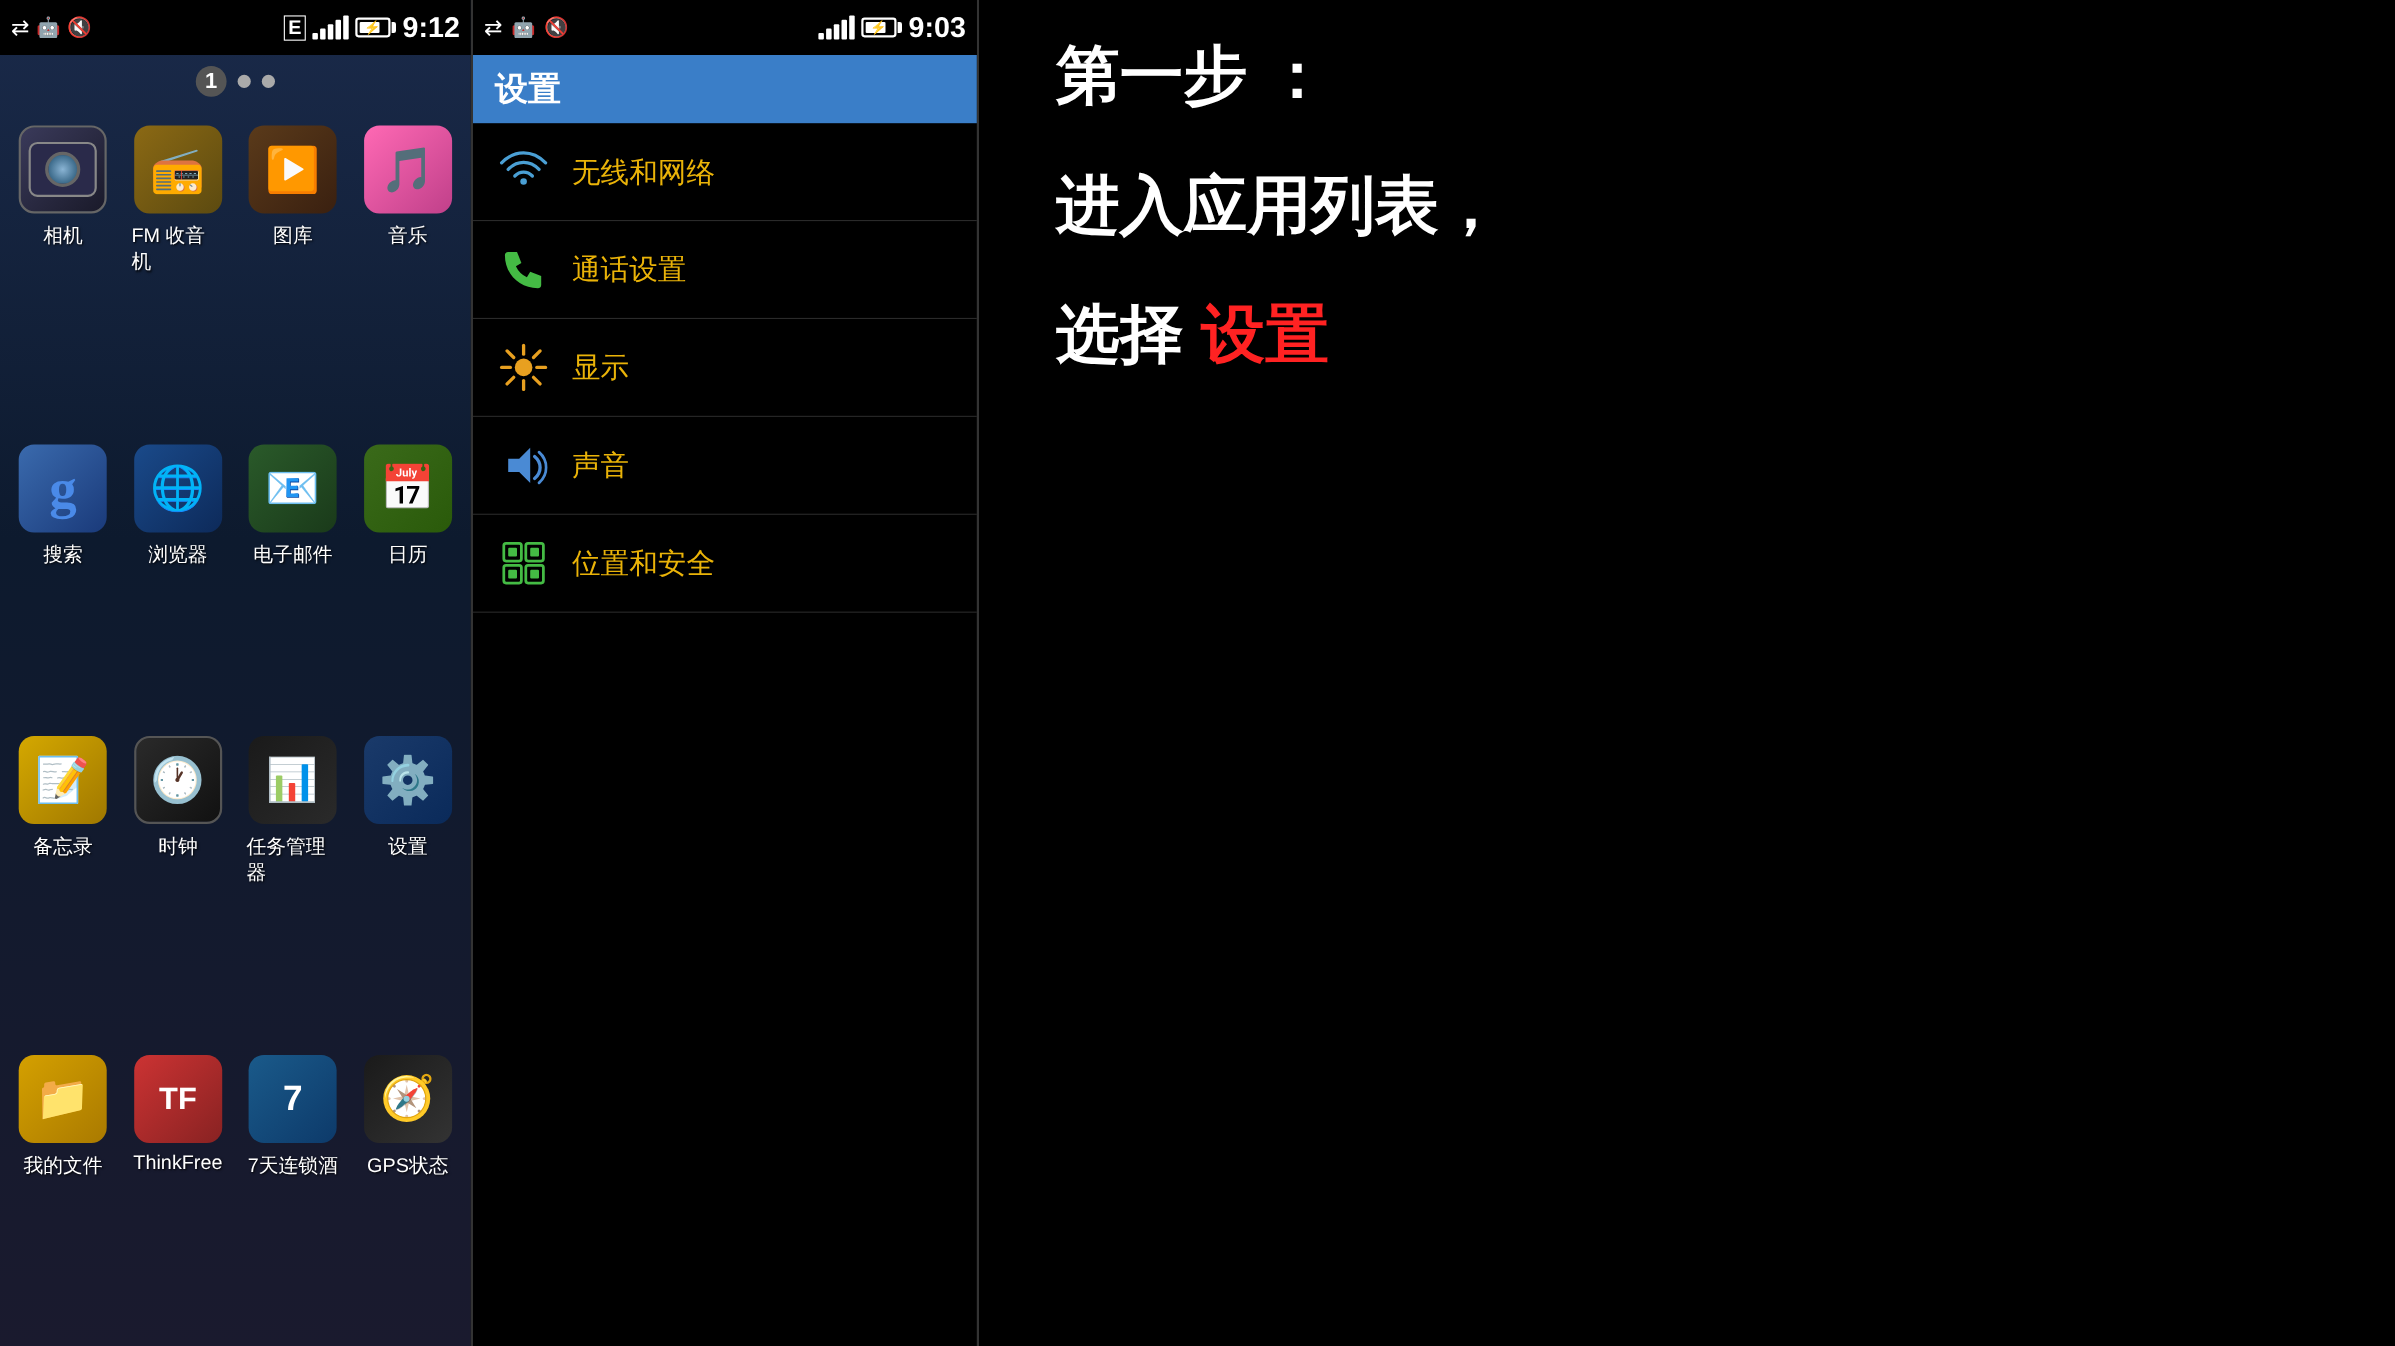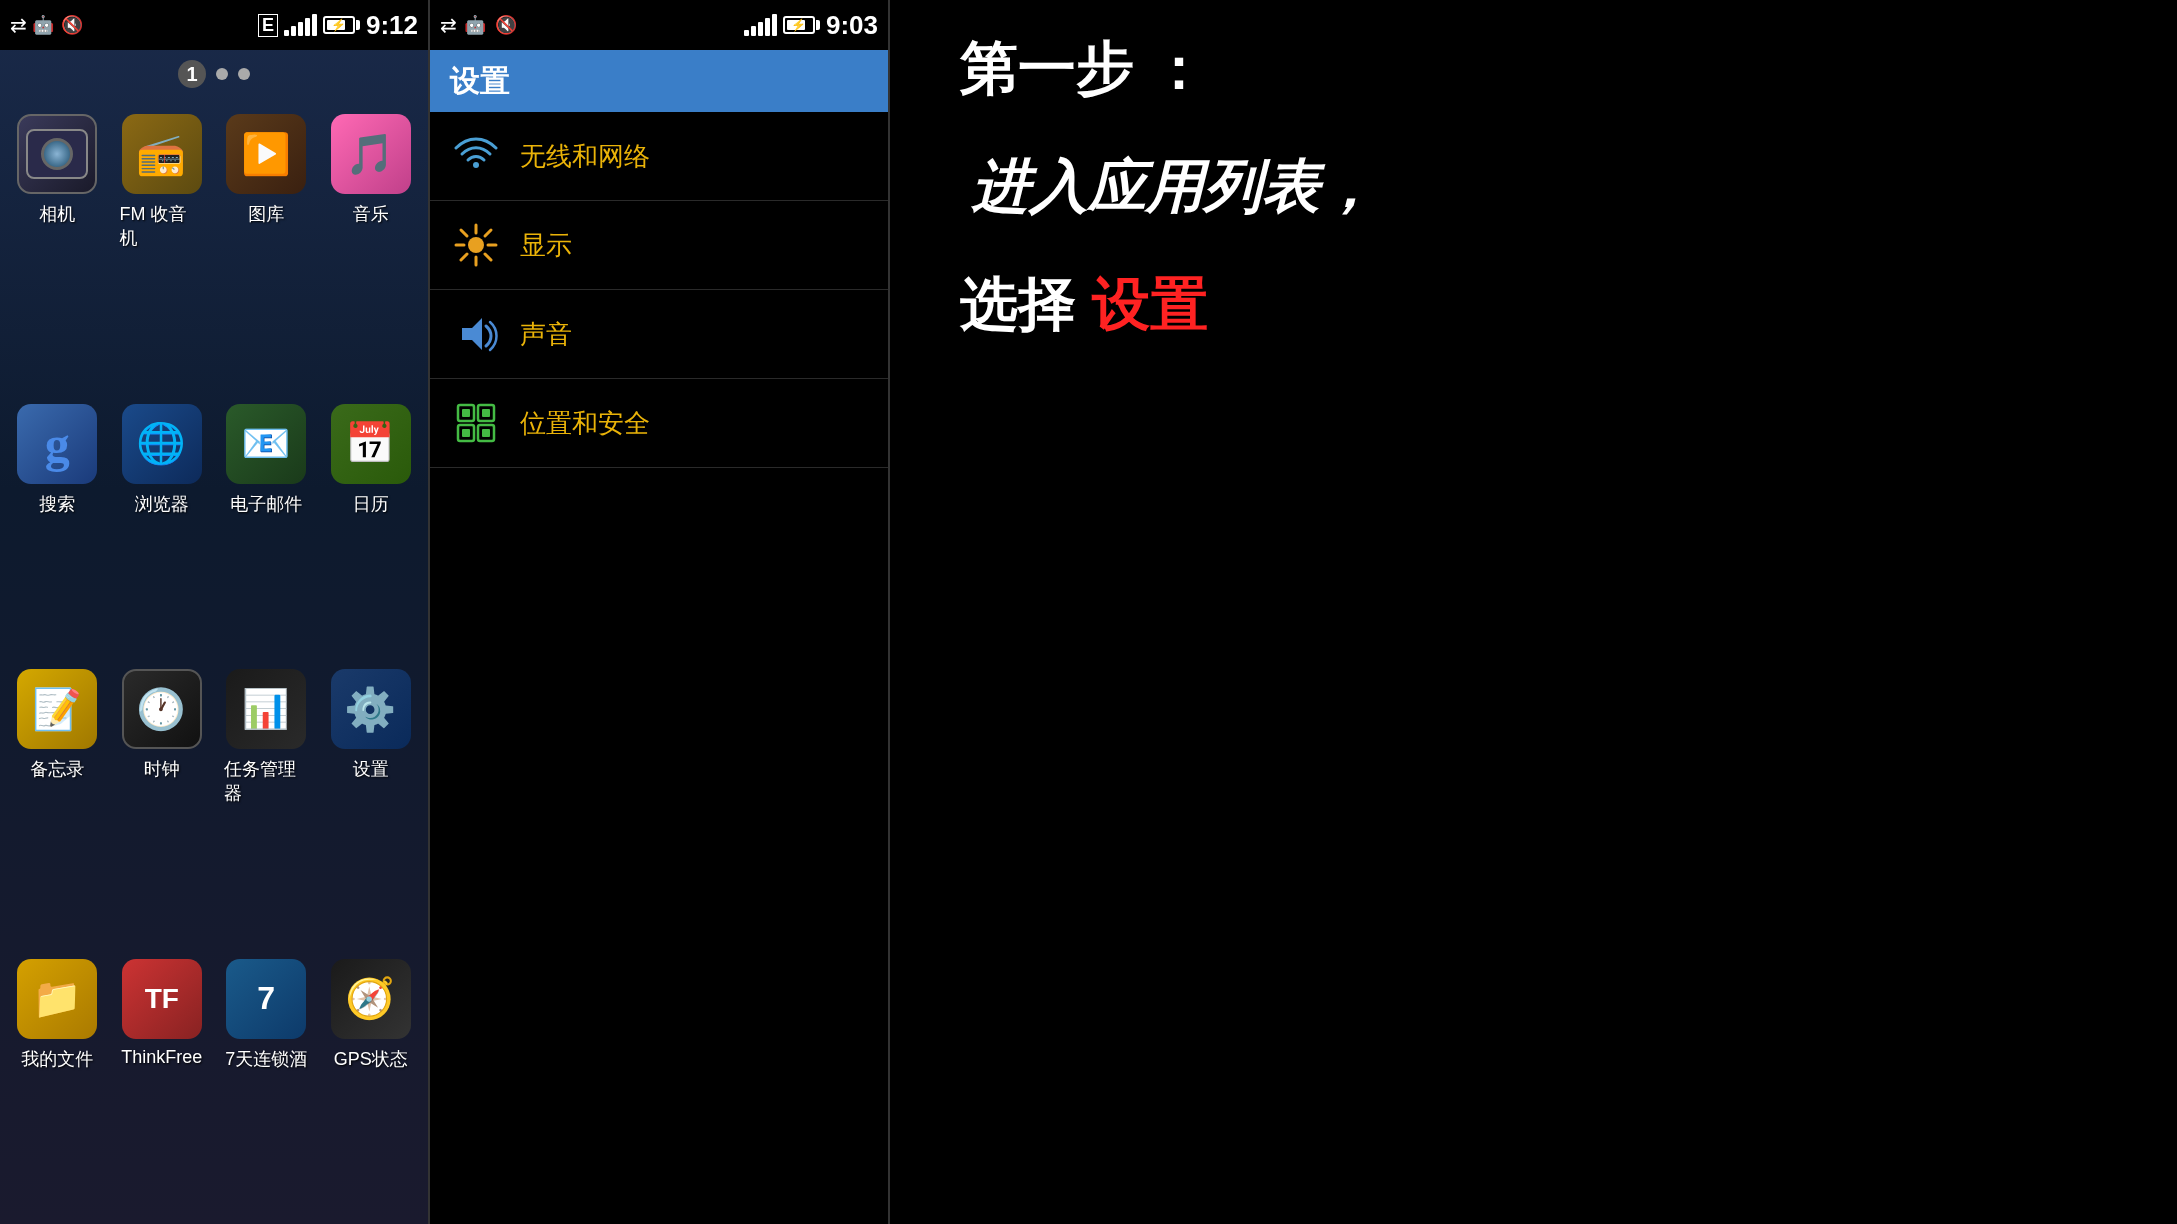--- a/index.html
+++ b/index.html
@@ -217,22 +217,21 @@
       font-weight: 900;
       margin-bottom: 40px;
       margin-left: 30px;
     }
 
     #instruction1 {
       color: #fff;
       font-size: 58px;
       font-weight: 900;
       margin-bottom: 40px;
-      margin-left: 42px;
-      font-style: italic;
+      margin-left: 30px;
     }
 
     #instruction2 {
       color: #fff;
       font-size: 58px;
       font-weight: 900;
       margin-left: 30px;
     }
     #instruction2 .highlight {
       color: #ff2222;
@@ -454,20 +453,28 @@
         <svg width="44" height="44" viewBox="0 0 44 44" fill="none" xmlns="http://www.w3.org/2000/svg">
           <path d="M22 34a3 3 0 1 0 0-6 3 3 0 0 0 0 6z" fill="#4a9fd4"></path>
           <path d="M14 26c2.2-2.2 5.2-3.5 8-3.5s5.8 1.3 8 3.5" stroke="#4a9fd4" stroke-width="3" fill="none" stroke-linecap="round"></path>
           <path d="M8 20c3.9-3.9 9.3-6.3 14-6.3s10.1 2.4 14 6.3" stroke="#4a9fd4" stroke-width="3" fill="none" stroke-linecap="round"></path>
           <path d="M2 14c5.6-5.6 13.3-9 20-9s14.4 3.4 20 9" stroke="#4a9fd4" stroke-width="3" fill="none" stroke-linecap="round"></path>
         </svg>
       </div>
       <span class="settings-label">无线和网络</span>
     </div>
 
+    <div class="settings-item">
+      <div class="settings-icon">
+        <svg width="44" height="44" viewBox="0 0 44 44" fill="none" xmlns="http://www.w3.org/2000/svg">
+          <path d="M8 6h8l4 10-5 3a20 20 0 0 0 10 10l3-5 10 4v8c0 2-1.5 3-3 3C18 39 5 26 5 9c0-1.5 1-3 3-3z" fill="#44bb44"></path>
+        </svg>
+      </div>
+      <span class="settings-label">通话设置</span>
+    </div>
 
     <div class="settings-item">
       <div class="settings-icon">
         <svg width="44" height="44" viewBox="0 0 44 44" fill="none" xmlns="http://www.w3.org/2000/svg">
           <circle cx="22" cy="22" r="8" fill="#e8a020"></circle>
           <line x1="22" y1="2" x2="22" y2="10" stroke="#e8a020" stroke-width="3" stroke-linecap="round"></line>
           <line x1="22" y1="34" x2="22" y2="42" stroke="#e8a020" stroke-width="3" stroke-linecap="round"></line>
           <line x1="2" y1="22" x2="10" y2="22" stroke="#e8a020" stroke-width="3" stroke-linecap="round"></line>
           <line x1="34" y1="22" x2="42" y2="22" stroke="#e8a020" stroke-width="3" stroke-linecap="round"></line>
           <line x1="7" y1="7" x2="13" y2="13" stroke="#e8a020" stroke-width="3" stroke-linecap="round"></line>

